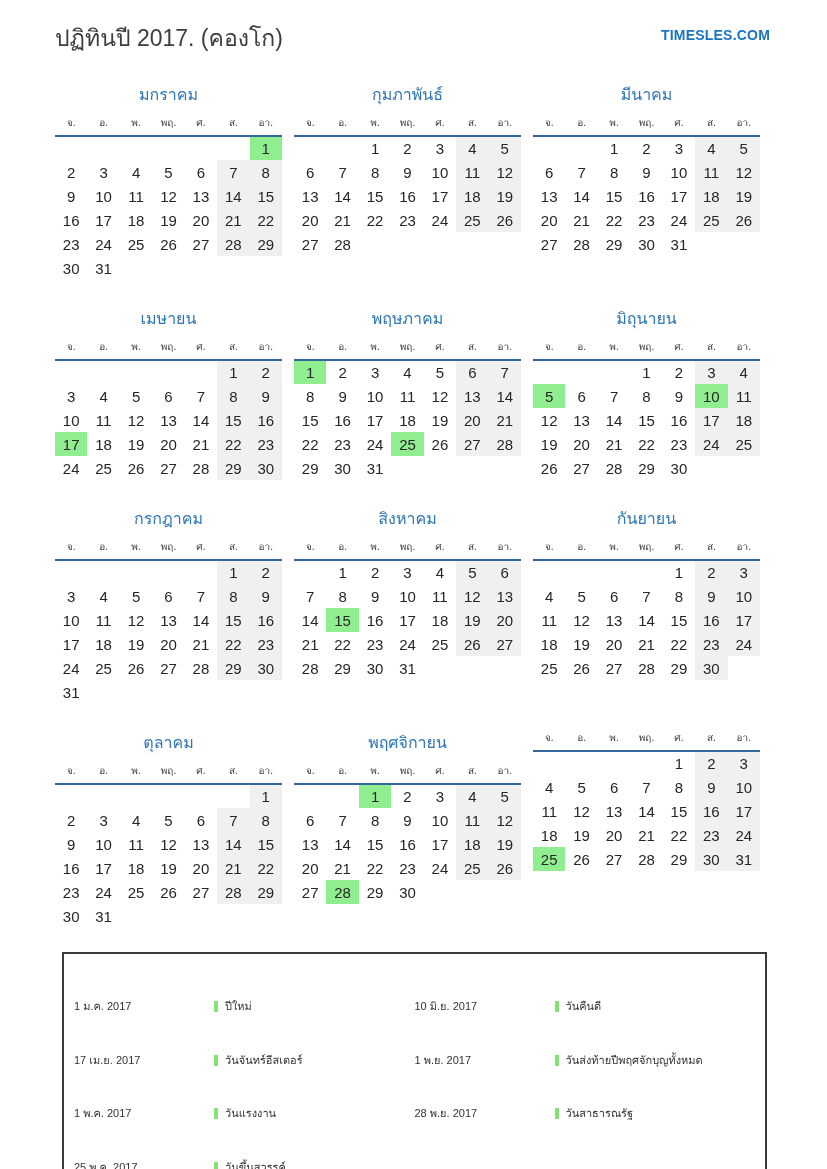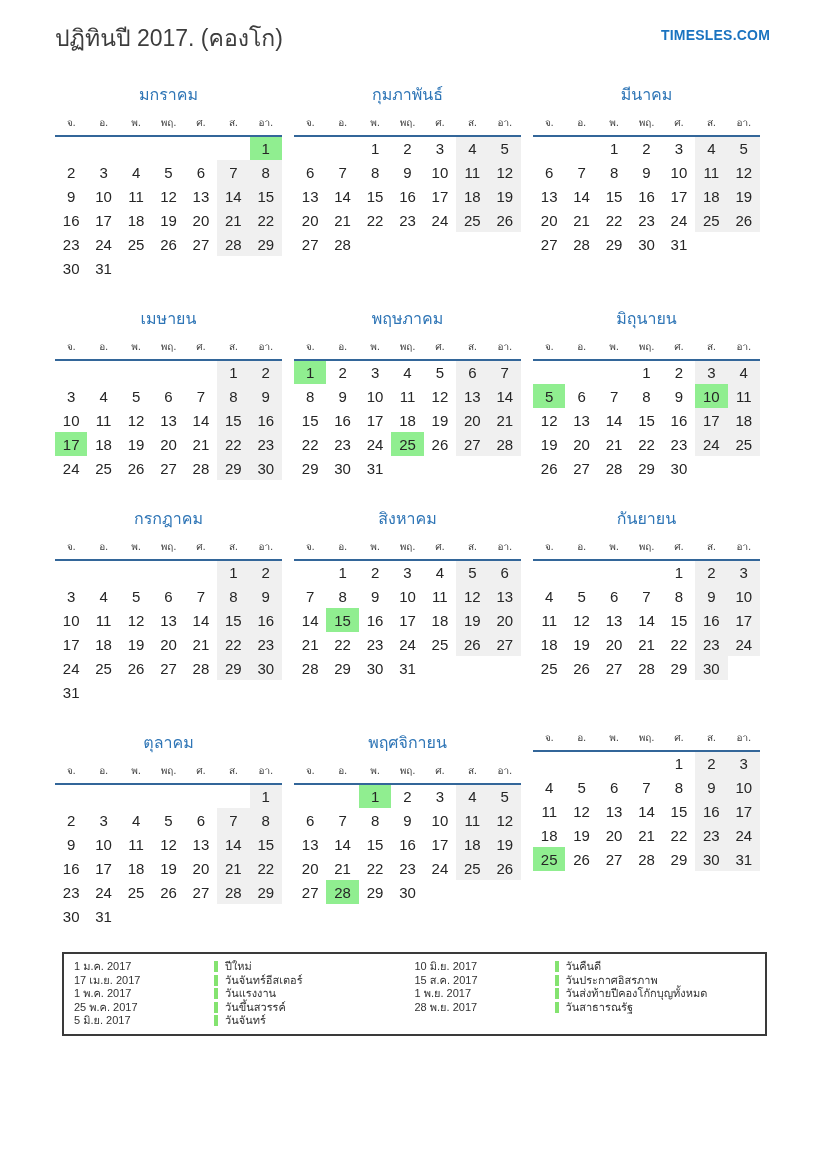--- a/index.html
+++ b/index.html
@@ -21,21 +21,21 @@
   .month{width:227px;}
   .month-title{text-align:center;color:var(--month-title-blue);font-size:16px;margin-bottom:8px;}
   .month-table{border-collapse:collapse;table-layout:fixed;width:100%;}
   .month-table thead tr{border-bottom:2px solid var(--header-rule-blue);}
   .month-table th{font-size:10px;font-weight:400;color:#3b3b3b;padding:0 0 5px 0;text-align:center;}
   .month-table td{height:24px;text-align:center;font-size:15px;color:#262626;padding:0;}
   .month-table td.weekend{background:var(--weekend-gray);}
   .month-table td.holiday{background:var(--holiday-green);}
   .legend{margin:24px 60px 0 62px;border:2px solid #3a3a3a;padding:6px 10px;display:flex;}
   .legend-col{flex:1;}
-  .legend-row{display:flex;align-items:flex-start;font-size:11px;line-height:13.5px;color:#333;}
+  .legend-row{display:flex;align-items:flex-start;font-size:11px;line-height:13.5px;color:#333;margin-top:40px;}
   .legend-date{width:140px;flex:0 0 140px;}
   .legend-marker{width:4px;height:11px;flex:0 0 4px;background:var(--legend-marker-green);margin:1px 7px 0 0;}
   .legend-name{flex:1;}
 </style>
 </head>
 <body>
 
 <div class="page">
   <div class="header">
     <div class="page-title">ปฏิทินปี 2017. (คองโก)</div>
@@ -855,28 +855,23 @@
           <span class="legend-name">วันจันทร์</span>
         </div>
       </div>
       <div class="legend-col">
         <div class="legend-row">
           <span class="legend-date">10 มิ.ย. 2017</span>
           <span class="legend-marker"></span>
           <span class="legend-name">วันคืนดี</span>
         </div>
         <div class="legend-row">
-          <span class="legend-date">15 ส.ค. 2017</span>
-          <span class="legend-marker"></span>
-          <span class="legend-name">วันประกาศอิสรภาพ</span>
-        </div>
-        <div class="legend-row">
           <span class="legend-date">1 พ.ย. 2017</span>
           <span class="legend-marker"></span>
-          <span class="legend-name">วันส่งท้ายปีคองโกักบุญทั้งหมด</span>
+          <span class="legend-name">วันส่งท้ายปีพฤศจักบุญทั้งหมด</span>
         </div>
         <div class="legend-row">
           <span class="legend-date">28 พ.ย. 2017</span>
           <span class="legend-marker"></span>
           <span class="legend-name">วันสาธารณรัฐ</span>
         </div>
       </div>
     </div>
 </div>
 

